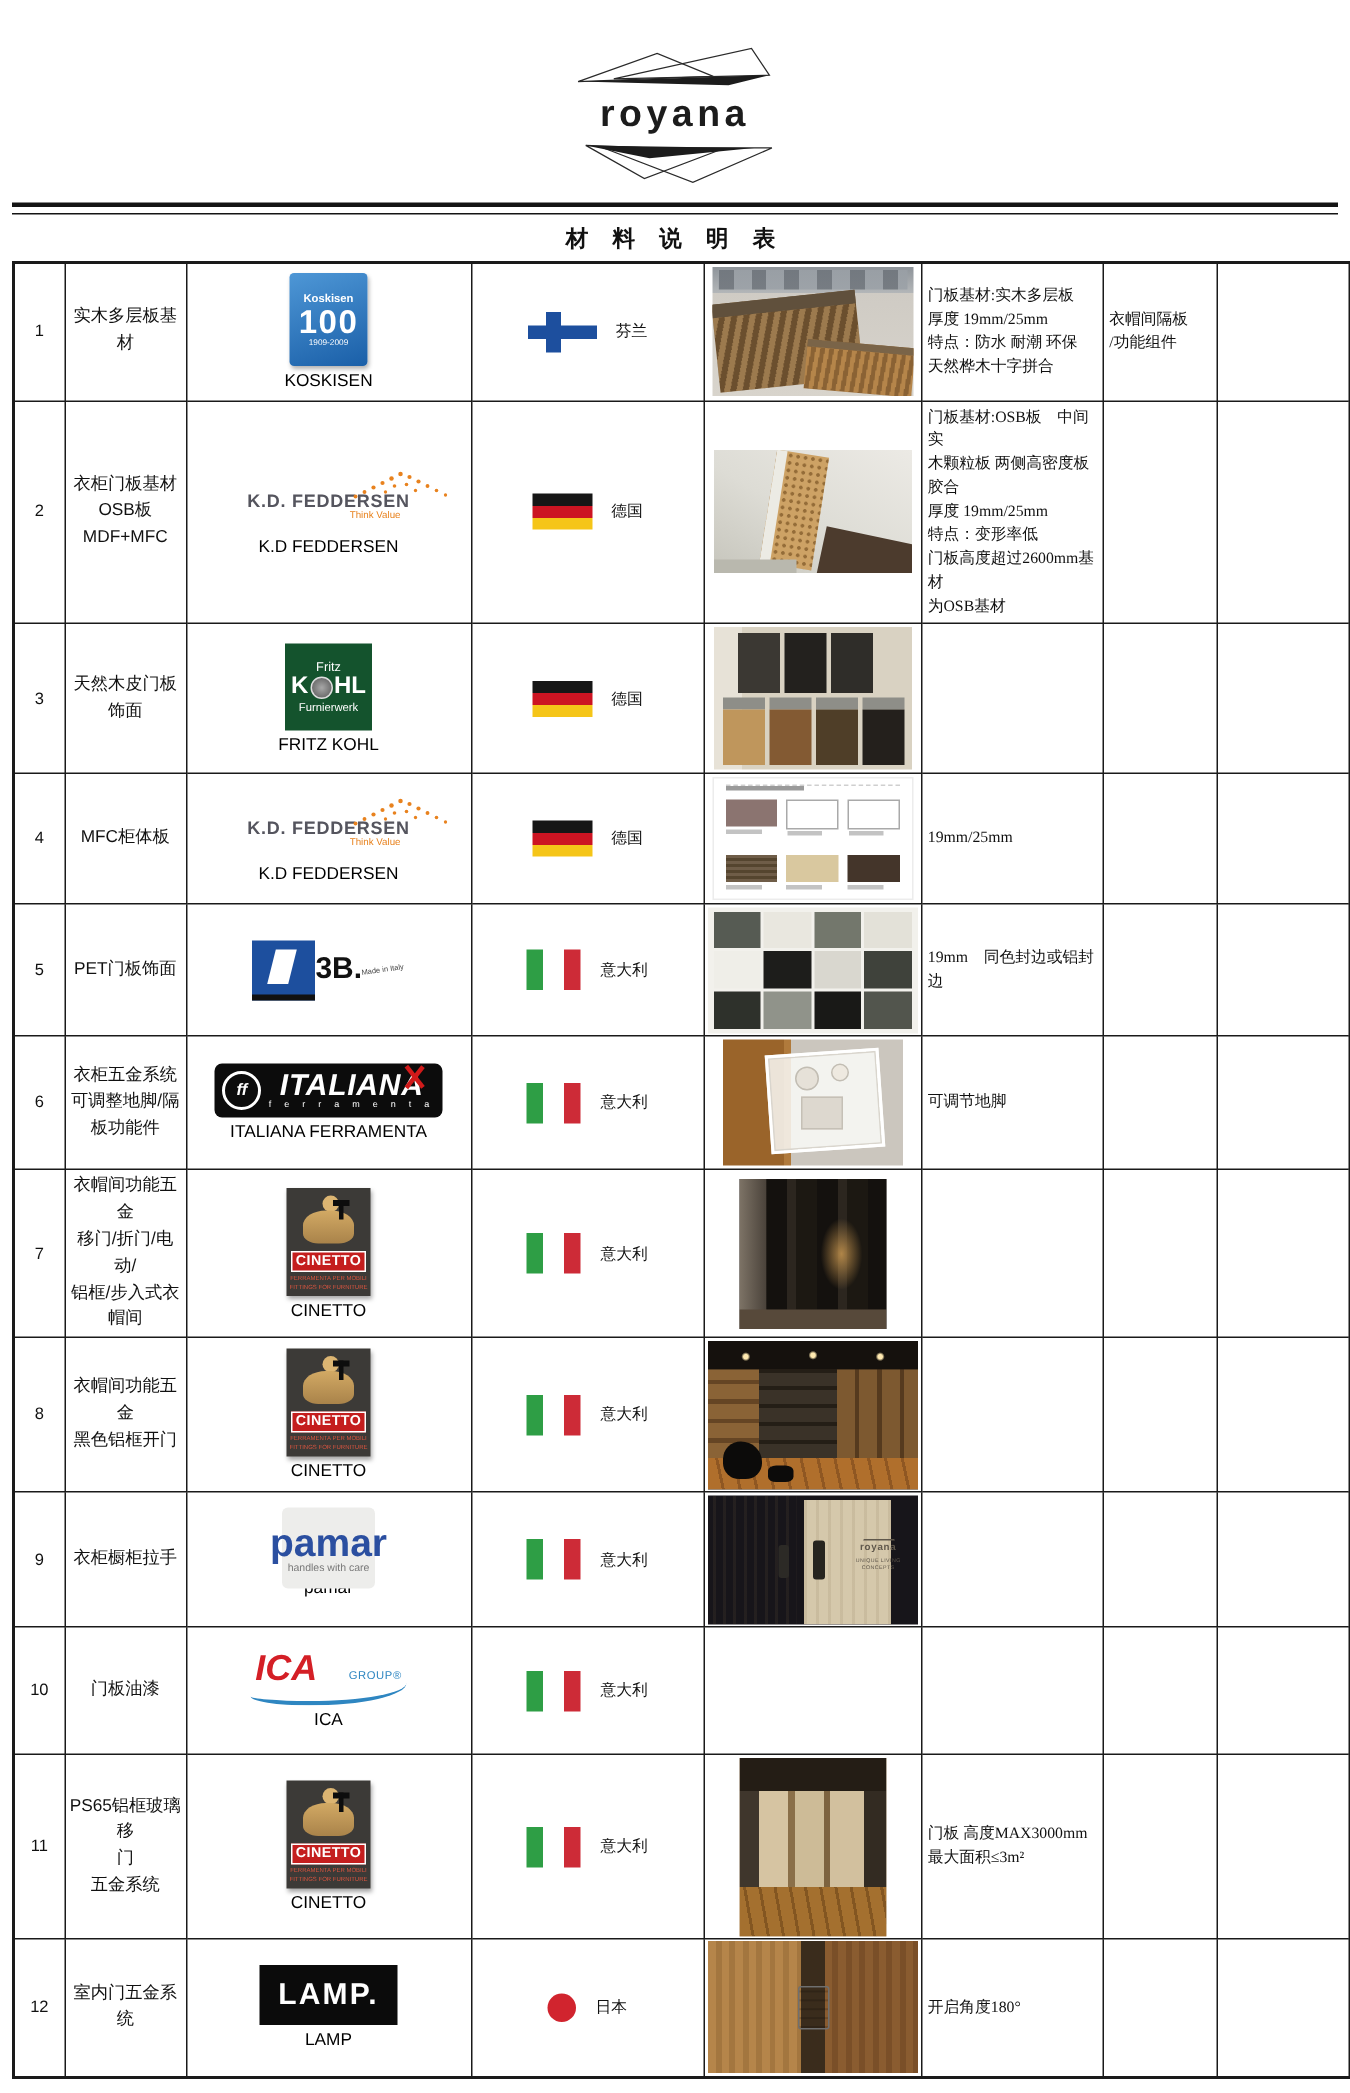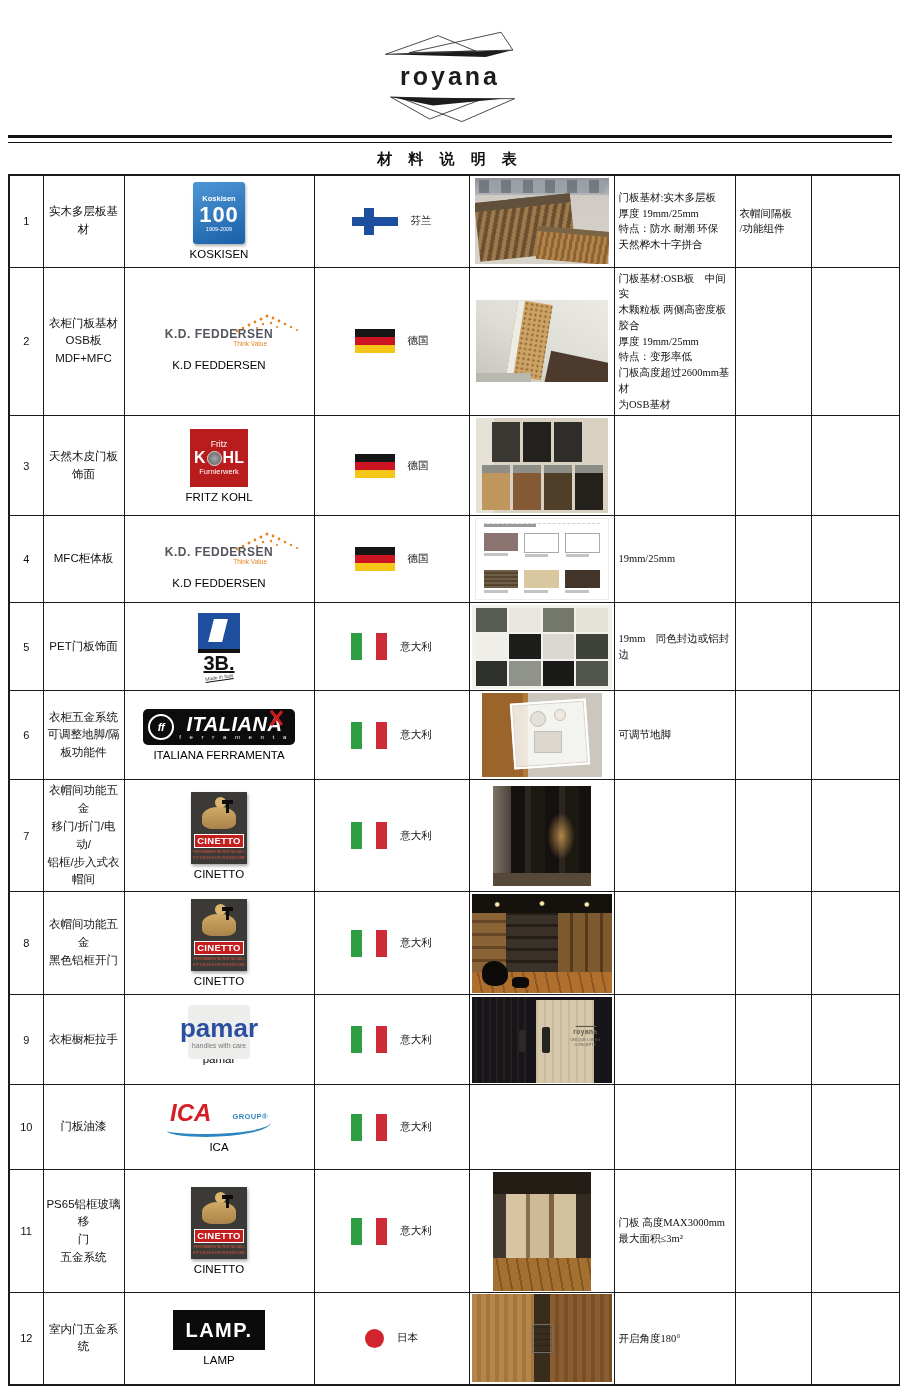--- a/index.html
+++ b/index.html
@@ -40,27 +40,27 @@
   .logo-koskisen{width:52px;height:62px;border-radius:3px;background:linear-gradient(160deg,#4e97d6,#1a5fa8);color:#fff;display:flex;flex-direction:column;align-items:center;justify-content:center;box-shadow:1px 2px 3px rgba(0,0,0,.3);}
   .kos1{font-size:7.5px;font-weight:700;}
   .kos2{font-size:22px;font-weight:800;line-height:1.05;letter-spacing:1px;}
   .kos3{font-size:5.5px;}
 
   .logo-fed{position:relative;height:44px;width:180px;}
   .fed-main{font-size:12px;font-weight:700;color:#55555e;letter-spacing:.5px;margin-top:16px;}
   .fed-tag{font-size:6.5px;color:#e8821e;text-align:right;padding-right:42px;margin-top:-1px;}
   .fed-dots{position:absolute;right:6px;top:0;}
 
-  .logo-fk{width:58px;height:58px;background:#b91c1c;color:#fff;display:flex;flex-direction:column;align-items:center;justify-content:center;}
+  .logo-fk{width:58px;height:58px;background:#14532d;color:#fff;display:flex;flex-direction:column;align-items:center;justify-content:center;}
   .fk1{font-size:8.5px;}
   .fk2{font-size:16px;font-weight:800;display:flex;align-items:center;line-height:1.1;}
   .fk-o{width:13px;height:13px;border-radius:50%;background:radial-gradient(#a8a8a8,#565656);border:1px solid #ddd;margin:0 1px;}
   .fk3{font-size:7.5px;}
 
-  .logo-3b{display:flex;flex-direction:column;align-items:center;text-decoration:underline;}
+  .logo-3b{display:flex;flex-direction:row;align-items:center;}
   .b3-sq{width:42px;height:36px;background:#1d4f9e;border-bottom:4px solid #111;position:relative;}
   .b3-door{position:absolute;left:13px;top:6px;width:14px;height:23px;background:#fff;transform:skewX(-14deg);}
   .b3-main{font-size:20px;font-weight:800;line-height:1.05;}
   .b3-tag{font-size:5px;color:#444;transform:rotate(-8deg);}
 
   .logo-ita{width:152px;height:36px;background:#0c0c0c;border-radius:5px;color:#fff;display:flex;align-items:center;justify-content:center;position:relative;}
   .ita-emblem{width:22px;height:22px;border:2px solid #fff;border-radius:50%;font-style:italic;font-weight:700;font-size:11px;display:flex;align-items:center;justify-content:center;margin-right:5px;flex:none;}
   .ita-main{font-size:20px;font-weight:800;font-style:italic;letter-spacing:.5px;line-height:1;}
   .ita-sub{font-size:6px;letter-spacing:3.5px;line-height:1.2;}
   .ita-x1,.ita-x2{position:absolute;right:18px;top:0px;width:2.5px;height:18px;background:#d11a1a;}
@@ -75,21 +75,21 @@
   .cin-sub{font-size:4px;color:#d8543f;text-align:center;line-height:1.5;padding:1px 0 3px;}
 
   .logo-pamar{position:relative;text-align:center;width:90px;}
   .pam-bg{position:absolute;left:14px;top:-10px;width:62px;height:54px;background:#ededeb;border-radius:4px;}
   .pam-main{font-size:26px;font-weight:800;color:#2b4fa0;line-height:1;position:relative;}
   .pam-tag{font-size:7px;color:#787878;position:relative;margin-top:1px;}
 
   .logo-ica{text-align:center;}
   .ica-row{display:flex;align-items:flex-start;justify-content:center;gap:1px;}
   .ica-main{font-size:24px;font-weight:800;font-style:italic;color:#d41f26;line-height:1;}
-  .ica-sub{font-size:7.5px;font-weight:700;color:#2e86c1;margin-top:11px;letter-spacing:.4px;margin-left:20px;}
+  .ica-sub{font-size:7.5px;font-weight:400;color:#2e86c1;margin-top:11px;letter-spacing:.4px;margin-left:20px;}
   .ica-swoosh{width:104px;height:12px;border-bottom:3px solid #2e86c1;border-radius:0 0 100% 60%/0 0 24px 10px;margin:-3px auto 0;}
 
   .logo-lamp{width:92px;height:40px;background:#0b0b0b;color:#fff;display:flex;align-items:center;justify-content:center;}
   .lamp-main{font-size:20px;font-weight:800;letter-spacing:1.5px;}
 
   
   .ph{position:relative;margin:0 auto;overflow:hidden;background:#eee;}
   .abs{position:absolute;}
 
   .ph1{width:134px;height:86px;background:linear-gradient(180deg,#8e949a 0%,#b3b6b8 20%,#cfcbc4 20%,#d8d4cc 100%);}

